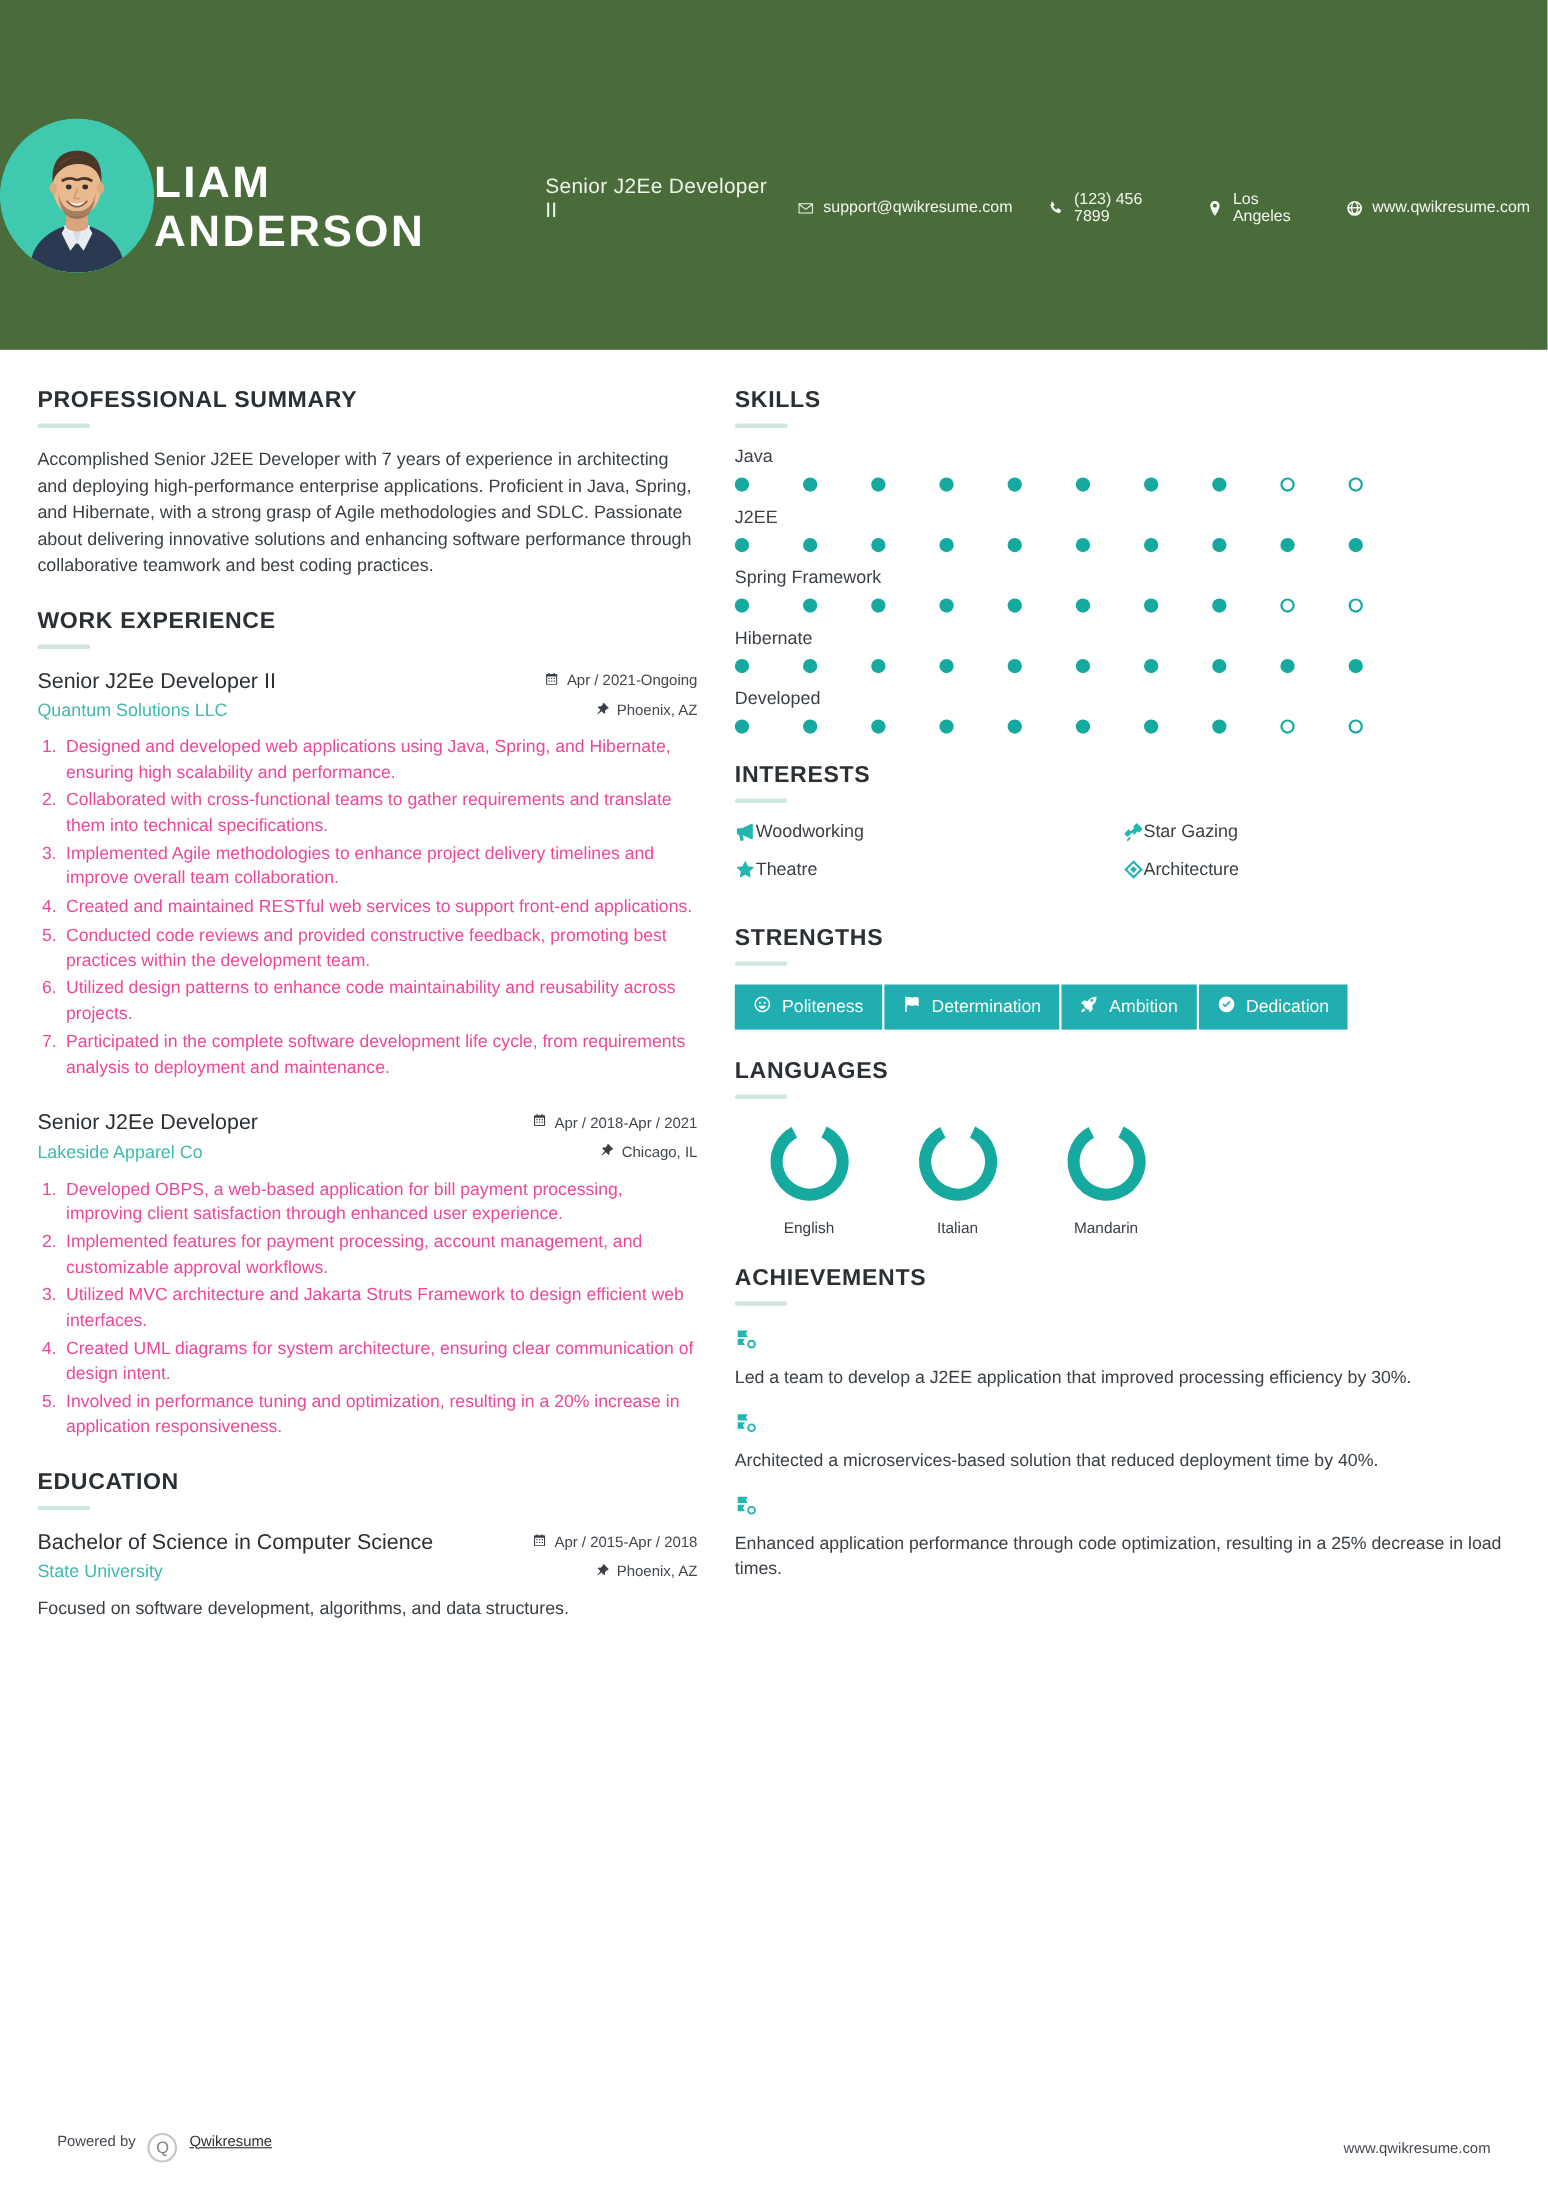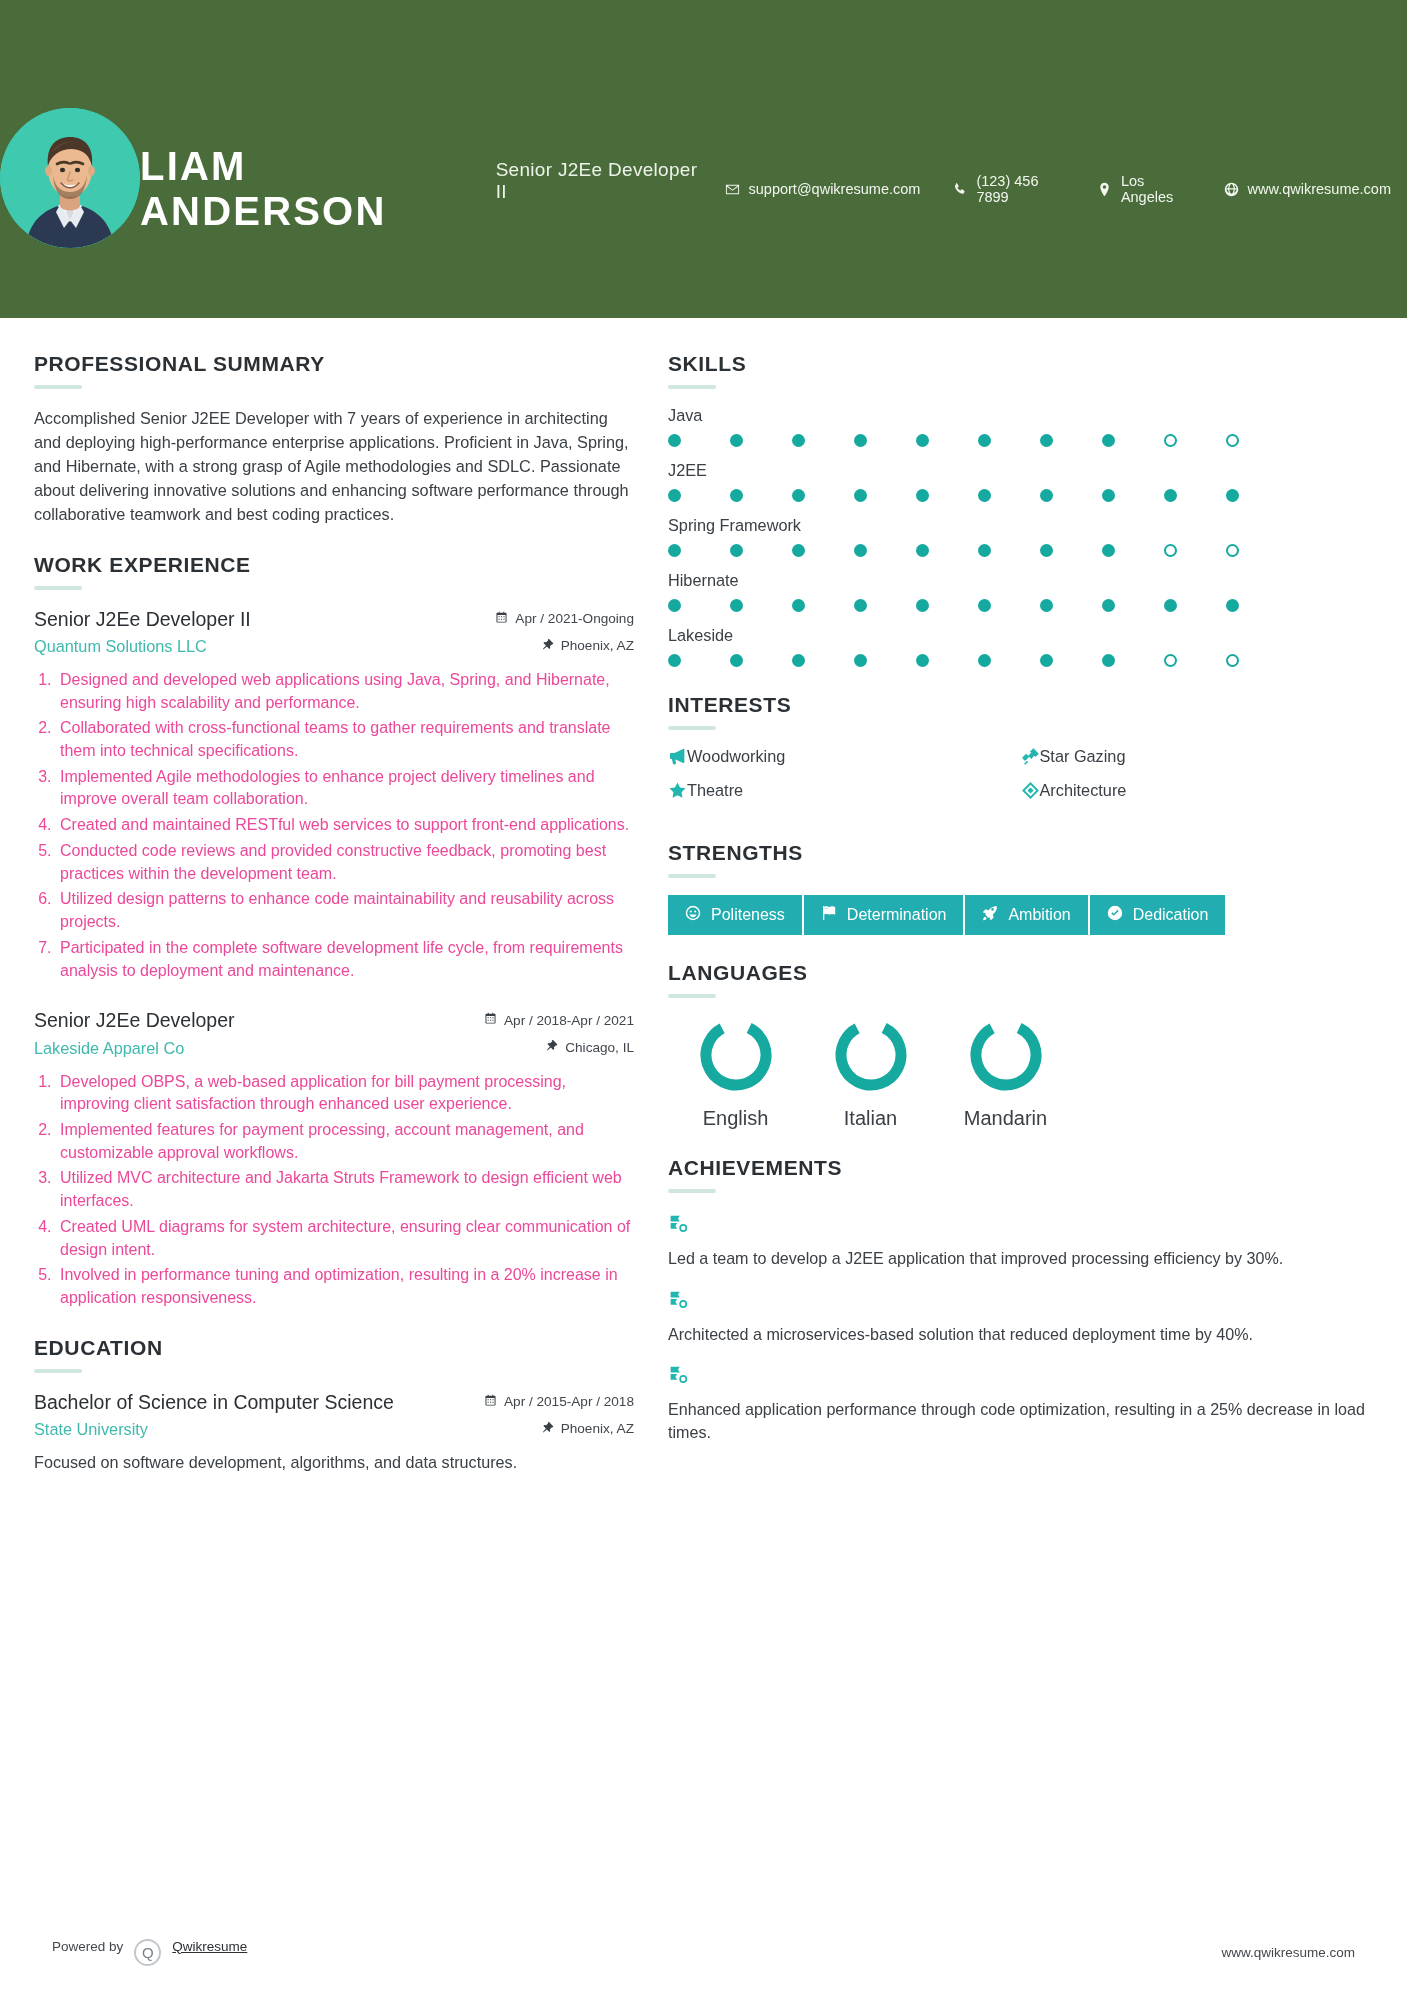--- a/index.html
+++ b/index.html
@@ -134,21 +134,21 @@
     align-items:center;
     gap:10px;
     white-space:nowrap;
   }
   .tag svg { width:16px; height:16px; fill:#ffffff; flex:0 0 auto; }
 
   
   .langs { display:flex; gap:0; margin-top:6px; }
   .lang { width:135px; text-align:center; }
   .lang svg { display:block; margin:0 auto; }
-  .lang .lname { font-size:20px; color:#3a4046; margin-top:12px; }
+  .lang .lname { font-size:14px; color:#3a4046; margin-top:12px; }
 
   
   .ach { display:flex; gap:13px; margin-bottom:16px; align-items:flex-start;flex-direction:column; }
   .ach .aic { flex:0 0 auto; width:21px; height:21px; margin-top:3px; }
   .ach .aic svg { width:21px; height:21px; fill:#22b6b0; }
   .ach .atxt { font-size:16.1px; line-height:1.4; color:#3a4046; }
 
   
   .footer {
     position:absolute;
@@ -521,21 +521,21 @@
             </span>
             <span class="d">
               <span class="dot full"></span>
             </span>
             <span class="d">
               <span class="dot full"></span>
             </span>
           </div>
       </div>
       <div class="skill">
-        <div class="skill-name">Lakeside</div>
+        <div class="skill-name">Developed</div>
         <div class="dots">
             <span class="d">
               <span class="dot full"></span>
             </span>
             <span class="d">
               <span class="dot full"></span>
             </span>
             <span class="d">
               <span class="dot full"></span>
             </span>

